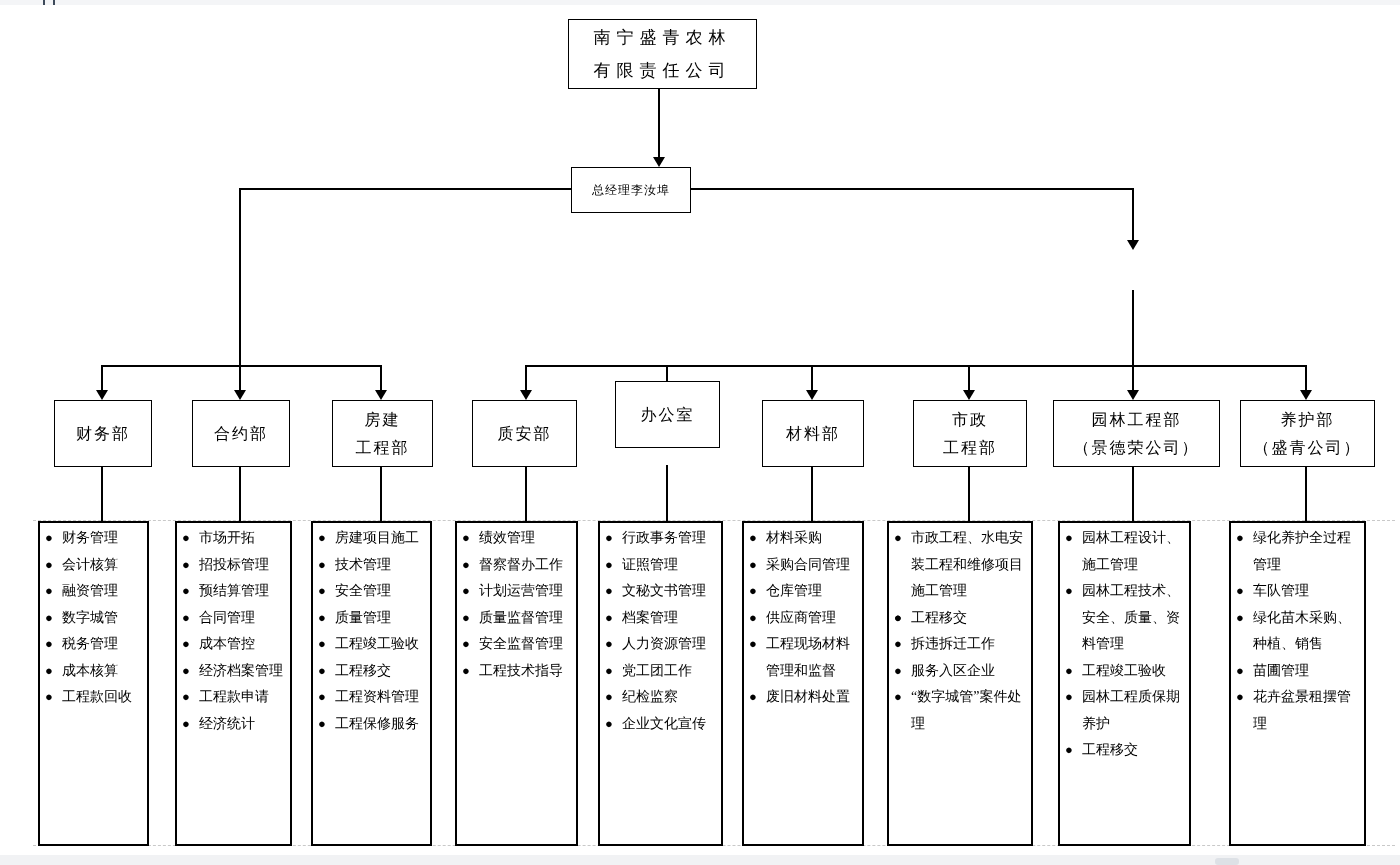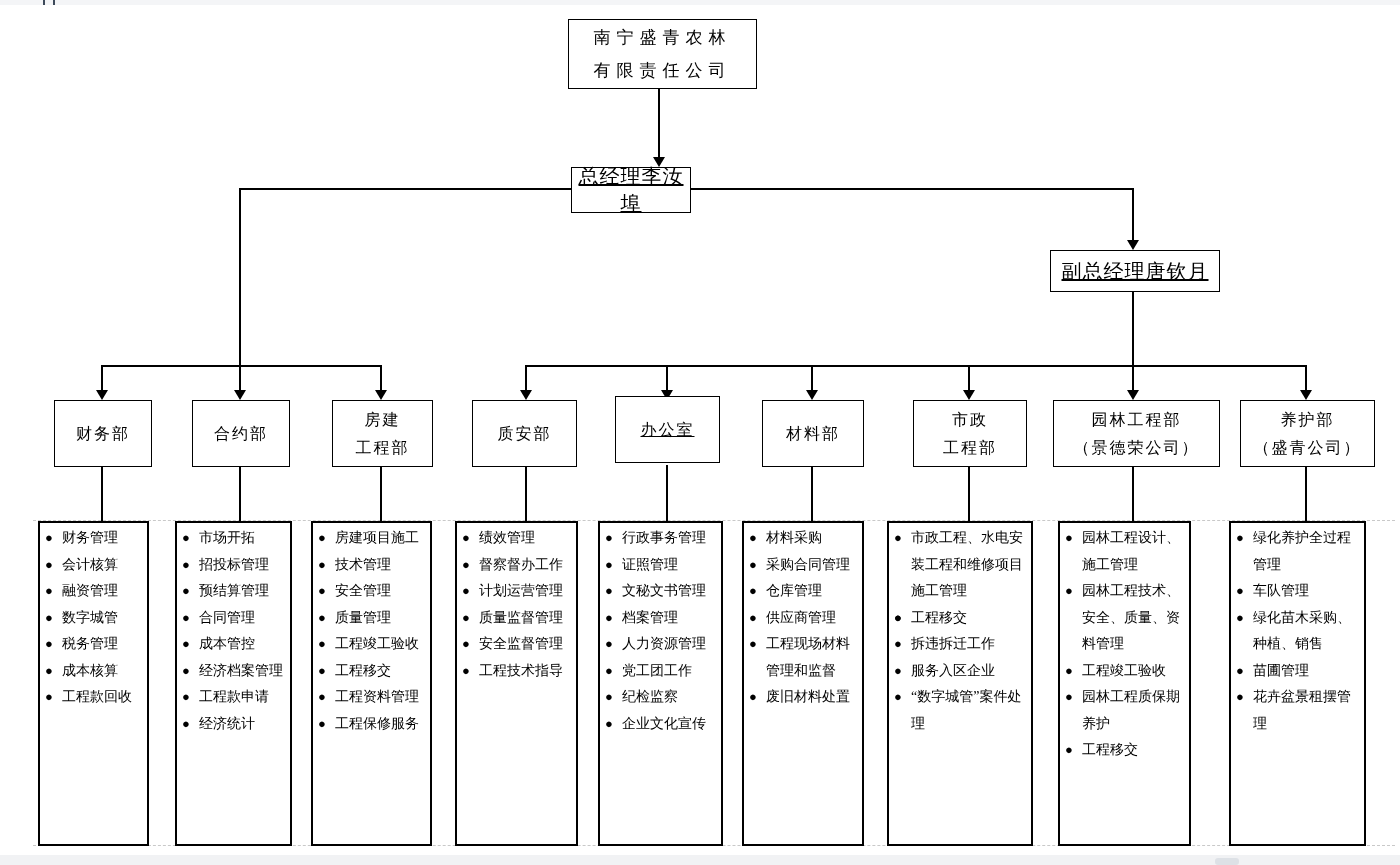--- a/index.html
+++ b/index.html
@@ -17,21 +17,21 @@
   
   .ln{position:absolute;background:#000;z-index:2;}
   .arrow{position:absolute;width:0;height:0;border-left:6px solid transparent;border-right:6px solid transparent;border-top:10px solid #000;z-index:3;}
   
   .nodebox{
     position:absolute;background:#fff;border:1px solid #000;z-index:5;
     display:flex;flex-direction:column;align-items:center;justify-content:center;
     text-align:center;
   }
   .company{font-size:17px;line-height:33px;letter-spacing:6px;}
-  .mgr{font-size:20px;letter-spacing:1px;text-decoration:underline;}
+  .mgr{font-size:12px;letter-spacing:1px;}
   .dept{font-size:16px;line-height:28px;letter-spacing:2px;}
   .listbox{
     position:absolute;background:#fff;border:2px solid #000;z-index:5;
     font-size:14px;line-height:26.5px;box-sizing:border-box;
     padding:2px 2px 0 5px;text-align:left;
   }
   .duty{position:relative;padding-left:17px;}
   .blt{position:absolute;left:0;top:0;font-size:13px;}
 </style>
 </head>
@@ -57,23 +57,20 @@
 
   <div class="nodebox company" style="left:568px;top:19px;width:187px;height:68px;">
     <div>南宁盛青农林</div>
     <div>有限责任公司</div>
   </div>
 
   <div class="nodebox mgr" style="left:571px;top:167px;width:118px;height:44px;">
     <div>总经理李汝埠</div>
   </div>
 
-  <div class="nodebox mgr" style="left:1050px;top:250px;width:168px;height:40px;">
-    <div>副总经理唐钦月</div>
-  </div>
 
   <div id="columns">
       <div class="ln" style="left:101px;top:365px;width:2px;height:26px;"></div>
       <div class="arrow" style="left:96px;top:390px;"></div>
       <div class="nodebox dept" style="left:54px;top:400px;width:96px;height:65px;">
         <div>财务部</div>
       </div>
       <div class="ln" style="left:101px;top:465px;width:2px;height:56px;"></div>
       <div class="listbox" style="left:38px;top:521px;width:111px;height:325px;">
         <div class="duty"><span class="blt">●</span><span>财务管理</span></div>
@@ -126,21 +123,21 @@
       <div class="listbox" style="left:455px;top:521px;width:123px;height:325px;">
         <div class="duty"><span class="blt">●</span><span>绩效管理</span></div>
         <div class="duty"><span class="blt">●</span><span>督察督办工作</span></div>
         <div class="duty"><span class="blt">●</span><span>计划运营管理</span></div>
         <div class="duty"><span class="blt">●</span><span>质量监督管理</span></div>
         <div class="duty"><span class="blt">●</span><span>安全监督管理</span></div>
         <div class="duty"><span class="blt">●</span><span>工程技术指导</span></div>
       </div>
       <div class="ln" style="left:666px;top:365px;width:2px;height:26px;"></div>
       <div class="arrow" style="left:661px;top:390px;"></div>
-      <div class="nodebox dept" style="left:615px;top:396px;width:103px;height:65px;text-decoration:underline;">
+      <div class="nodebox dept" style="left:615px;top:381px;width:103px;height:65px;">
         <div>办公室</div>
       </div>
       <div class="ln" style="left:666px;top:465px;width:2px;height:56px;"></div>
       <div class="listbox" style="left:598px;top:521px;width:125px;height:325px;">
         <div class="duty"><span class="blt">●</span><span>行政事务管理</span></div>
         <div class="duty"><span class="blt">●</span><span>证照管理</span></div>
         <div class="duty"><span class="blt">●</span><span>文秘文书管理</span></div>
         <div class="duty"><span class="blt">●</span><span>档案管理</span></div>
         <div class="duty"><span class="blt">●</span><span>人力资源管理</span></div>
         <div class="duty"><span class="blt">●</span><span>党工团工作</span></div>

